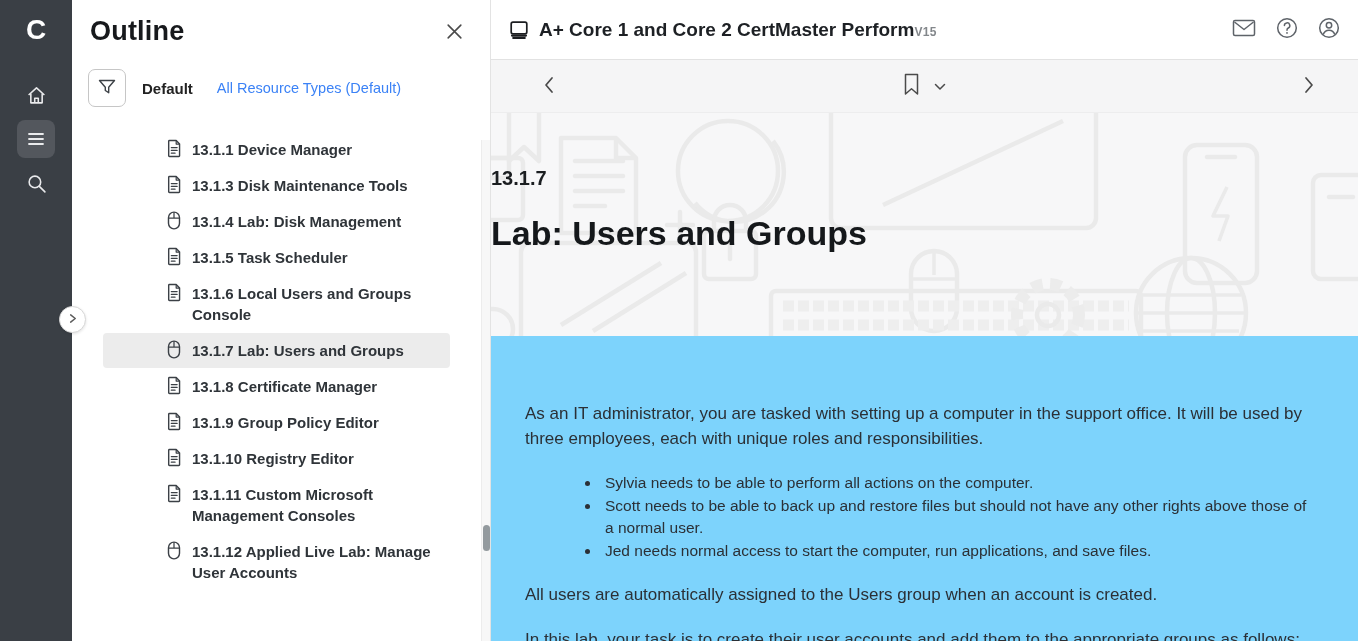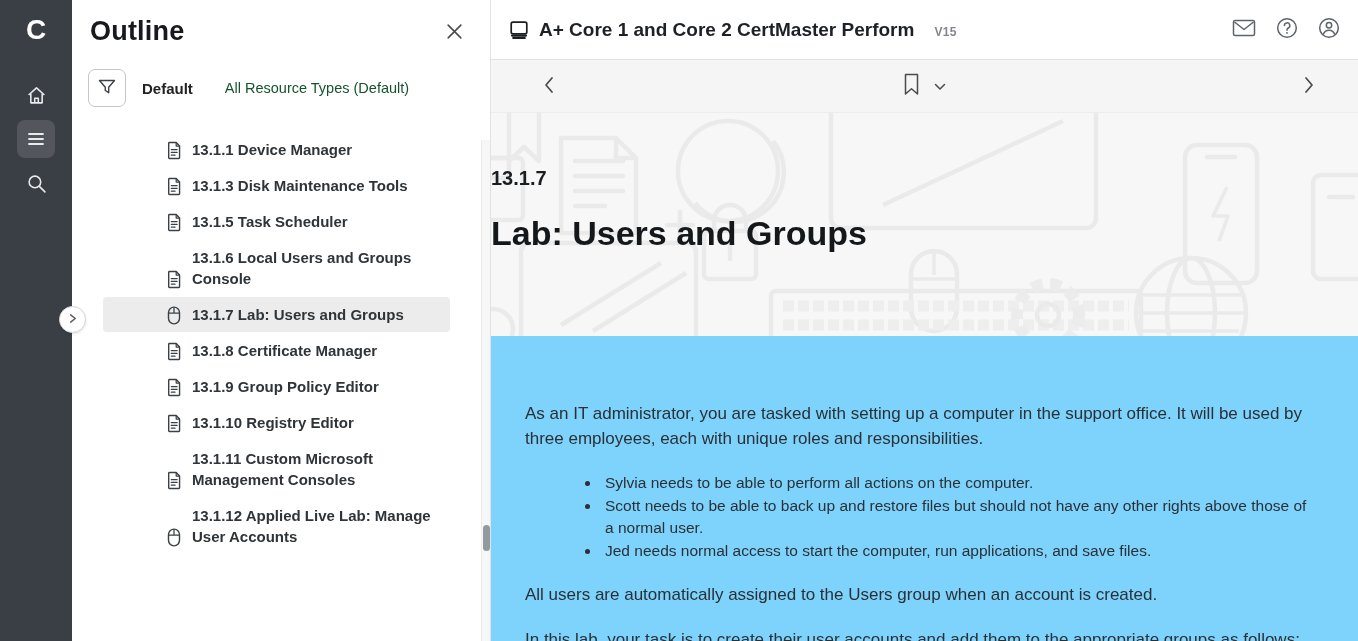--- a/index.html
+++ b/index.html
@@ -18,37 +18,37 @@
   .expand-btn { position:absolute; left:59px; top:306px; width:27px; height:27px; border-radius:50%; background:#fff; border:1px solid #d7d7d7; box-shadow:0 1px 3px rgba(0,0,0,.12); display:flex; align-items:center; justify-content:center; color:#5a5a5a; z-index:5; cursor:pointer; }
 
   
   .outline { width:419px; flex:0 0 419px; background:#fff; position:relative; border-right:1px solid #e3e3e3; display:flex; flex-direction:column; }
   .outline-head { display:flex; align-items:flex-start; justify-content:space-between; padding:16px 26px 0 18px; }
   .outline-title { font-size:27px; font-weight:700; color:#17191c; letter-spacing:.2px; }
   .close-btn { margin-top:6px; color:#4a4a4a; cursor:pointer; background:none; border:none; }
   .filter-row { display:flex; align-items:center; margin:22px 0 0 16px; }
   .filter-btn { width:38px; height:38px; border:1px solid #c6c6c6; border-radius:7px; background:#fff; display:flex; align-items:center; justify-content:center; color:#3d4247; cursor:pointer; }
   .showing-label { margin-left:16px; font-size:15px; font-weight:700; color:#222; }
-  .showing-value { margin-left:32px; font-size:14.5px; color:#14532d; }
+  .showing-value { margin-left:24px; font-size:14.5px; color:#3b82f6; }
 
   .outline-list { list-style:none; margin:24px 40px 0 31px; }
-  .outline-item { display:flex; align-items:flex-end; padding:7px 8px 7px 64px; margin:1px 0; border-radius:4px; cursor:pointer; }
+  .outline-item { display:flex; align-items:flex-start; padding:7px 8px 7px 64px; margin:1px 0; border-radius:4px; cursor:pointer; }
   .outline-item.selected { background:#ececec; }
   .outline-item .oi-icon { flex:0 0 16px; margin-right:9px; color:#3b4046; display:flex; }
   .outline-item .label { font-size:15px; font-weight:700; color:#2f3439; line-height:1.4; }
 
   .scrolltrack { position:absolute; right:0; top:140px; bottom:0; width:9px; background:#f7f7f7; border-left:1px solid #ececec; }
   .scrollthumb { position:absolute; left:1px; top:385px; width:7px; height:26px; border-radius:4px; background:#939a9e; }
 
   
   .main { flex:1 1 auto; display:flex; flex-direction:column; background:#fff; min-width:0; }
   .course-header { height:60px; flex:0 0 60px; display:flex; align-items:center; padding:0 18px; border-bottom:1px solid #e2e2e2; background:#fff; }
   .course-icon { color:#1c1e21; margin-right:10px; display:flex; }
   .course-title { font-size:19px; font-weight:700; color:#1d2024; white-space:nowrap; }
-  .course-version { font-size:12px; font-weight:700; color:#83878b; margin-left:20px; position:relative; top:2px; letter-spacing:.3px; }
+  .course-version { font-size:12px; font-weight:700; color:#83878b; margin-left:0; position:relative; top:2px; letter-spacing:.3px; }
   .header-actions { margin-left:auto; display:flex; align-items:center; gap:20px; color:#5e6369; }
   .header-actions .hbtn { background:none; border:none; color:#5e6369; display:flex; cursor:pointer; padding:0; }
 
   .navbar { height:53px; flex:0 0 53px; background:#f5f5f6; border-bottom:1px solid #ededee; display:flex; align-items:center; position:relative; }
   .nav-prev { position:absolute; left:45px; } .nav-next { position:absolute; right:36px; }
   .nav-arrow { background:none; border:none; color:#4a4a4a; display:flex; cursor:pointer; padding:6px; }
   .bookmark-group { margin:0 auto; display:flex; align-items:center; gap:14px; color:#4a4a4a; }
   .bookmark-btn, .caret-btn { background:none; border:none; color:#4a4a4a; display:flex; cursor:pointer; padding:0; }
 
   .hero { height:223px; flex:0 0 223px; background:#f7f7f8; position:relative; overflow:hidden; }
@@ -146,20 +146,30 @@
         <svg width="15" height="19" viewBox="0 0 16 20" fill="none" stroke="currentColor" stroke-width="1.5" stroke-linejoin="round">
               <path d="M2.6 1.5h7.2l3.6 3.8v12.4a.8.8 0 0 1-.8.8H2.6a.8.8 0 0 1-.8-.8V2.3a.8.8 0 0 1 .8-.8z"></path>
               <path d="M9.8 1.5v3.8h3.6" stroke-width="1.3"></path>
               <path d="M4.6 9h6.2M4.6 12h6.2M4.6 15h4" stroke-width="1.3" stroke-linecap="round"></path>
             </svg>
       </span>
 
       <span class="label">13.1.3 Disk Maintenance Tools</span>
     </li>
 
+    <li class="outline-item">
+
+      <span class="oi-icon icon-mouse">
+        <svg width="14" height="19" viewBox="0 0 14 20" fill="none" stroke="currentColor" stroke-width="1.5" stroke-linejoin="round">
+              <rect x="1.2" y="1.2" width="11.6" height="17.6" rx="5.8"></rect>
+              <path d="M1.2 7.6h11.6M7 1.2v6.4" stroke-width="1.3"></path>
+            </svg>
+      </span>
+      <span class="label">13.1.4 Lab: Disk Management</span>
+    </li>
 
     <li class="outline-item">
       <span class="oi-icon icon-doc">
         <svg width="15" height="19" viewBox="0 0 16 20" fill="none" stroke="currentColor" stroke-width="1.5" stroke-linejoin="round">
               <path d="M2.6 1.5h7.2l3.6 3.8v12.4a.8.8 0 0 1-.8.8H2.6a.8.8 0 0 1-.8-.8V2.3a.8.8 0 0 1 .8-.8z"></path>
               <path d="M9.8 1.5v3.8h3.6" stroke-width="1.3"></path>
               <path d="M4.6 9h6.2M4.6 12h6.2M4.6 15h4" stroke-width="1.3" stroke-linecap="round"></path>
             </svg>
       </span>
 

